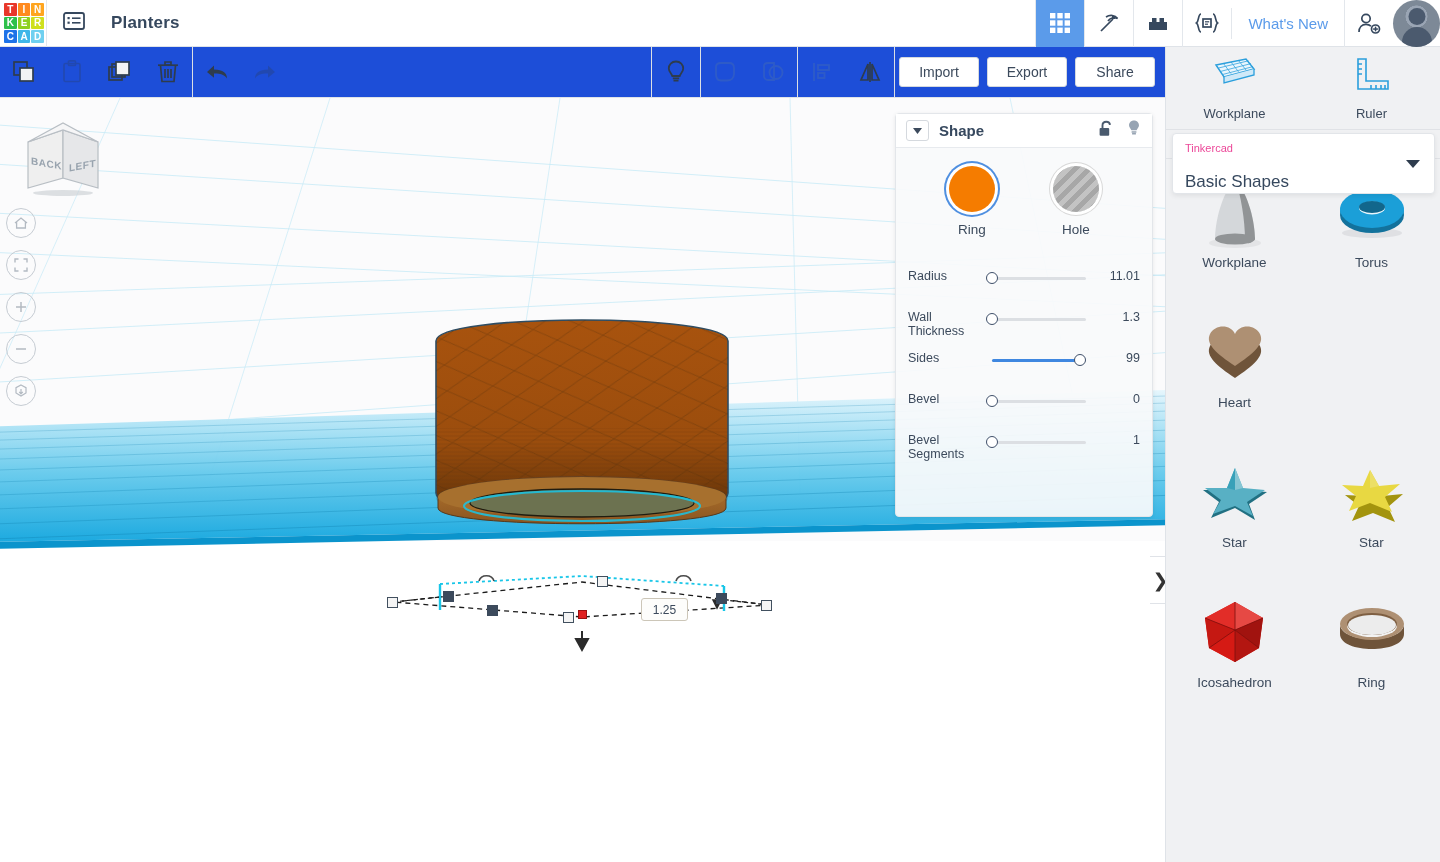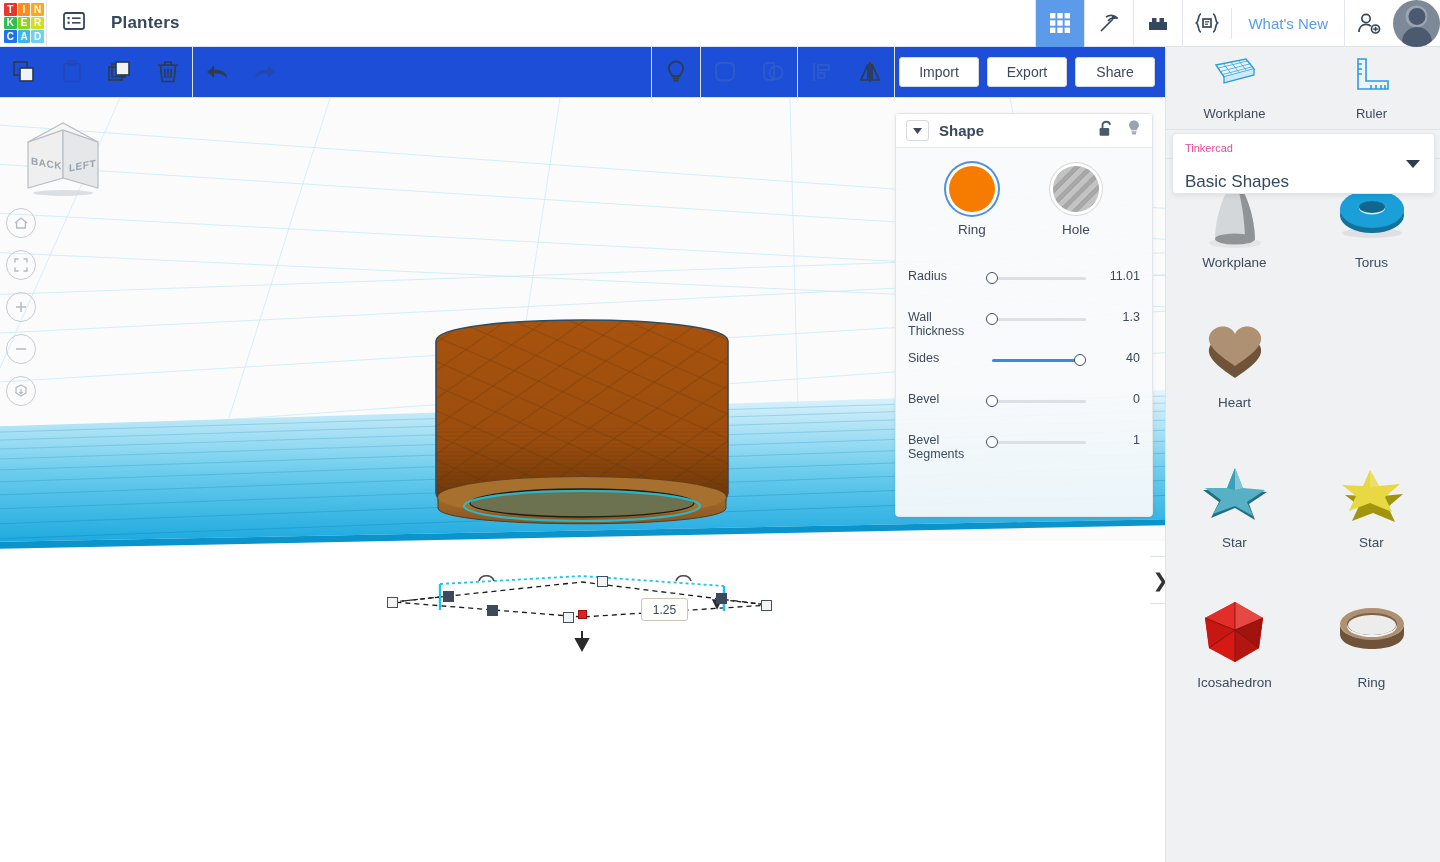--- a/index.html
+++ b/index.html
@@ -582,21 +582,21 @@
             </div>
             <div class="slider-value">1.3</div>
           </div>
           <div class="slider-row">
             <div class="slider-label">Sides</div>
             <div class="slider-track-wrap">
               <div class="slider-track"></div>
               <div class="slider-fill" style="width: 88px;"></div>
               <div class="slider-knob" style="left: 90px;"></div>
             </div>
-            <div class="slider-value">40</div>
+            <div class="slider-value">99</div>
           </div>
           <div class="slider-row">
             <div class="slider-label">Bevel</div>
             <div class="slider-track-wrap">
               <div class="slider-track"></div>
               <div class="slider-knob" style="left: 2px;"></div>
             </div>
             <div class="slider-value">0</div>
           </div>
           <div class="slider-row">

